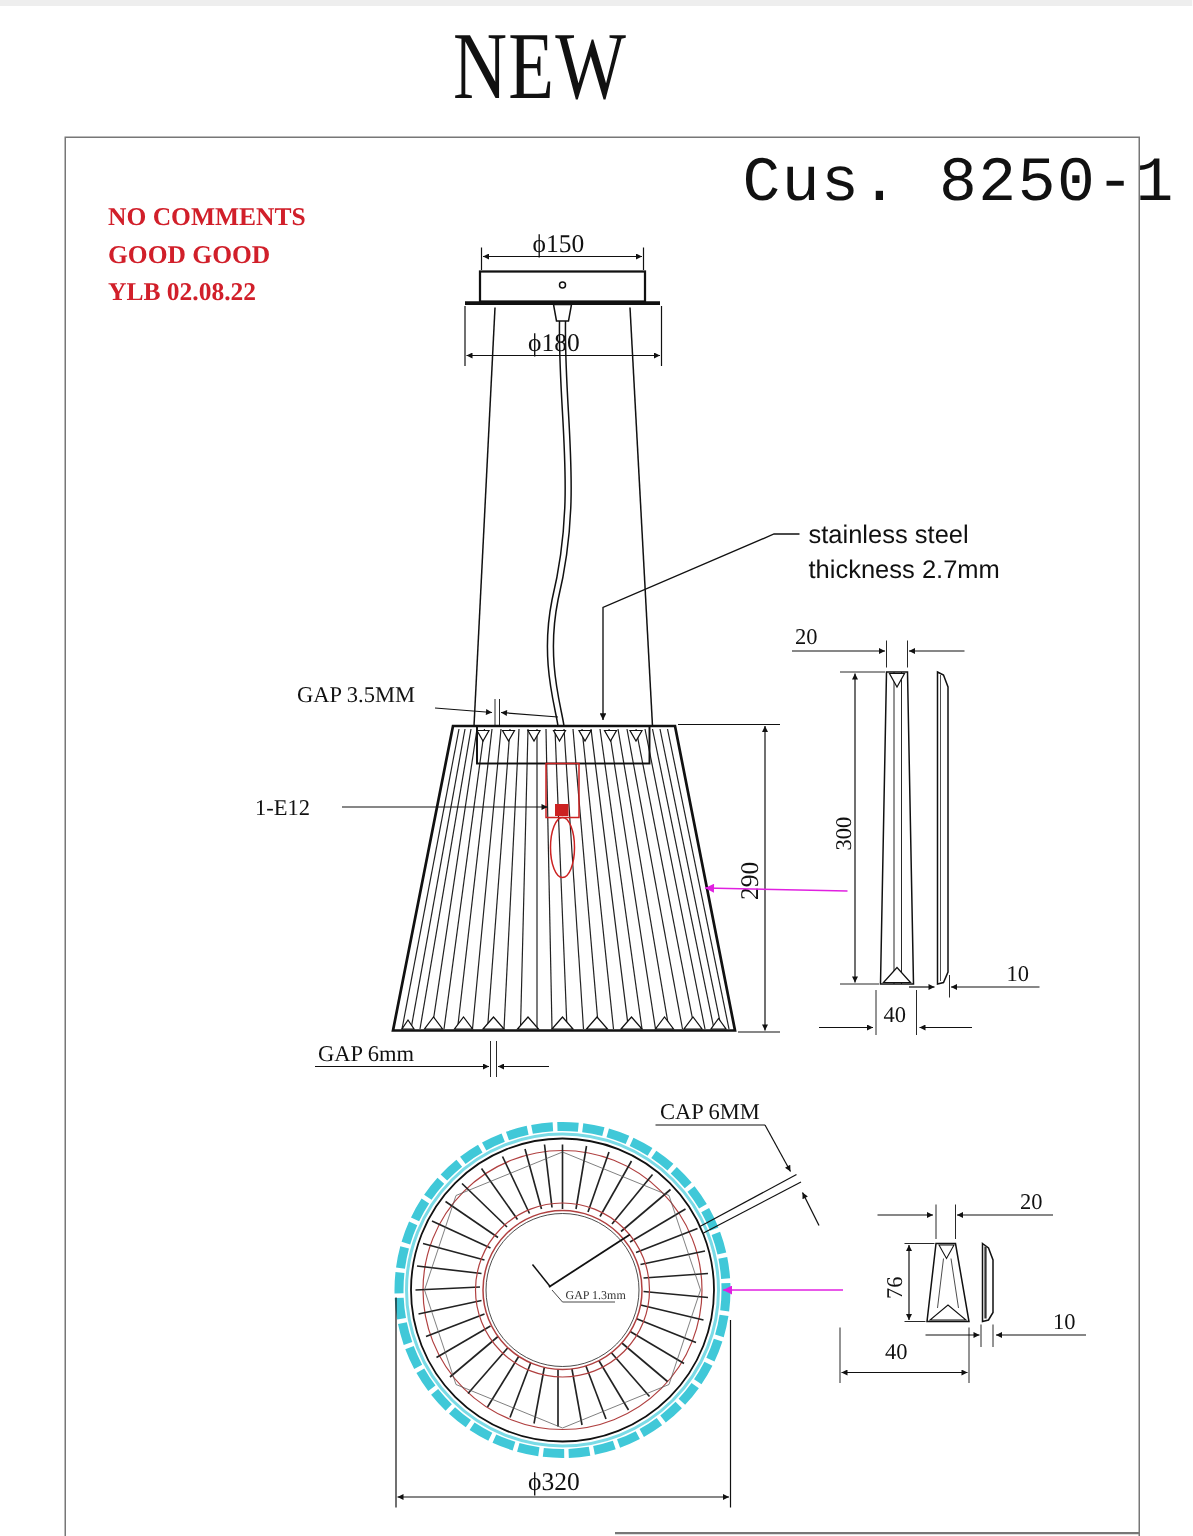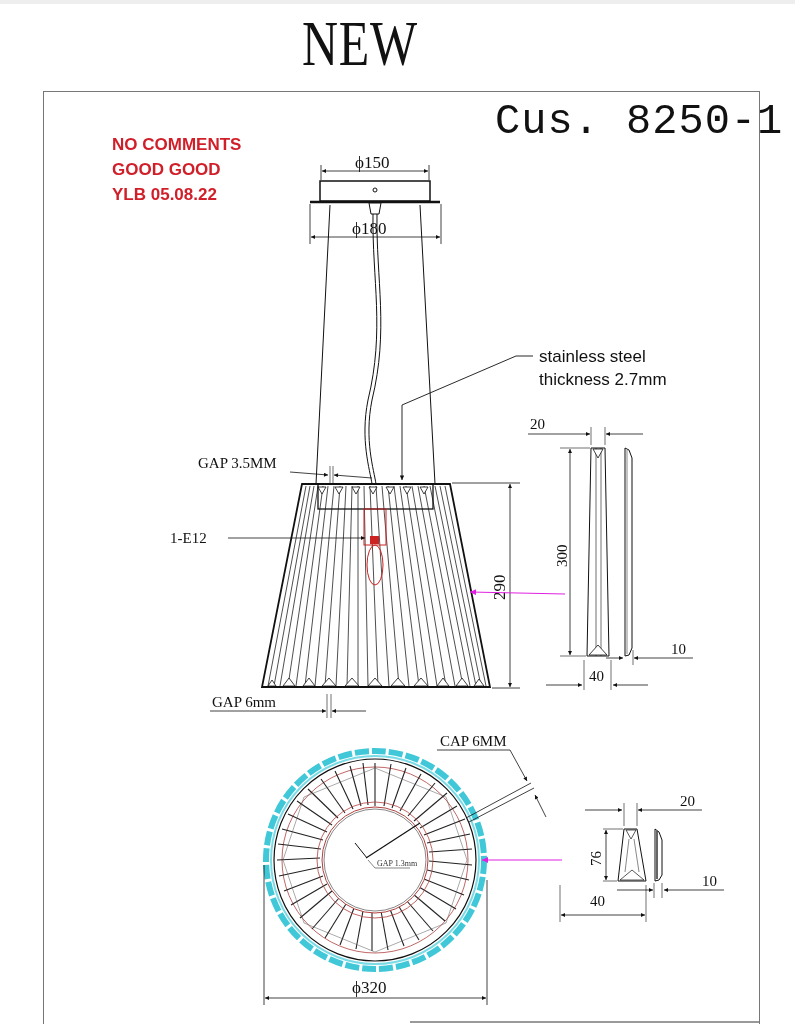--- a/index.html
+++ b/index.html
@@ -1,40 +1,40 @@
 <!DOCTYPE html>
 <html><head>
 <meta charset="utf-8">
 <style>
   html, body { margin: 0; padding: 0; }
   body { width: 795px; height: 1024px; background: #ffffff; position: relative; overflow: hidden; font-family: "DejaVu Sans", sans-serif; }
   .topbar { position: absolute; left: 0; top: 0; width: 795px; height: 4px; background: #eeeeee; }
   .title { position: absolute; left: 0; top: 8px; width: 720px; text-align: center; font-family: "Liberation Serif", serif; font-size: 64px; line-height: 72px; color: #111; transform: scaleX(0.78); transform-origin: 360px 0; letter-spacing: 1px; }
   .sheet { position: absolute; left: 43px; top: 91px; width: 717px; height: 940px; border: 1.5px solid #777; box-sizing: border-box; }
   .model { position: absolute; left: 495px; top: 97px; font-family: Liberation Mono, monospace; font-size: 42px; line-height: 50px; color: #111; letter-spacing: 1px; }
-  .approval { position: absolute; left: 72px; top: 132px; color: #d11f2a; font-family: Liberation Sans, sans-serif; font-weight: bold; font-size: 17px; line-height: 25px; margin-left: 40px; }
+  .approval { position: absolute; left: 72px; top: 132px; color: #d11f2a; font-family: Liberation Serif, serif; font-weight: bold; font-size: 17px; line-height: 25px; }
   .approval div { white-space: nowrap; }
   svg.drawing { position: absolute; left: 0; top: 0; }
   .dim { font-family: "Liberation Serif", serif; font-size: 17px; fill: #111; }
   .dim-sm { font-family: "Liberation Serif", serif; font-size: 15px; fill: #111; }
   .note { font-family: "Liberation Sans", sans-serif; font-size: 17px; fill: #111; }
   .tiny { font-family: "Liberation Serif", serif; font-size: 8px; fill: #333; }
 </style>
 </head>
 <body>
 
 <div class="topbar"></div>
 <div class="title">NEW</div>
 <div class="sheet"></div>
 <div class="model">Cus. 8250-1</div>
 
 <div class="approval">
   <div>NO COMMENTS</div>
   <div>GOOD GOOD</div>
-  <div>YLB 05.08.22</div>
+  <div>YLB 02.08.22</div>
 </div>
 
 <svg class="drawing" width="795" height="1024" viewBox="0 0 795 1024">
   <defs>
     <marker id="arr" viewBox="0 0 10 10" refX="10" refY="5" markerWidth="9" markerHeight="5" orient="auto-start-reverse">
       <path d="M0,0 L10,5 L0,10 z" fill="#111"></path>
     </marker>
     <marker id="arrM" viewBox="0 0 10 10" refX="10" refY="5" markerWidth="8" markerHeight="6" orient="auto">
       <path d="M0,0 L10,5 L0,10 z" fill="#e020e0"></path>
     </marker>

